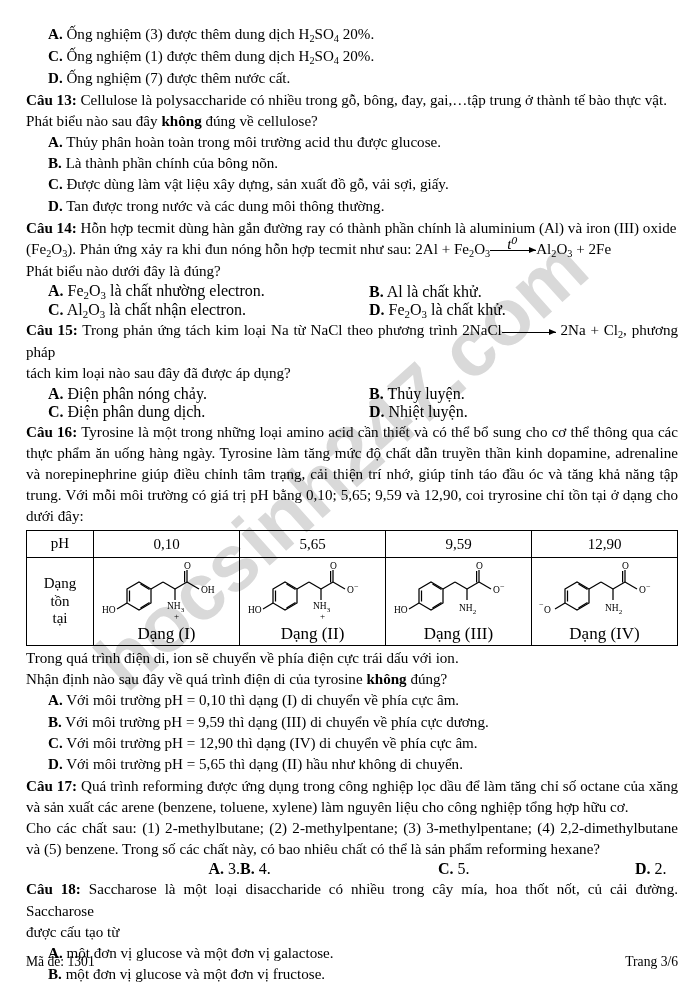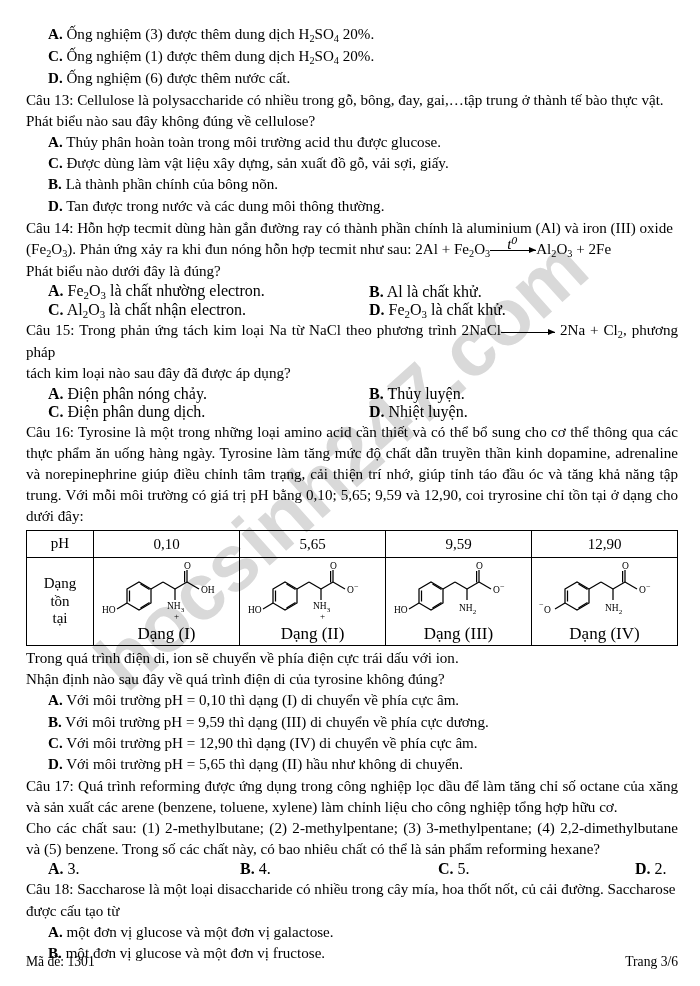--- a/index.html
+++ b/index.html
@@ -16,28 +16,28 @@
     position:absolute;font-family:"Liberation Sans","DejaVu Sans",sans-serif;
     font-weight:bold;color:#d9d9d9;white-space:nowrap;
     transform-origin:left top;
   }
   .wm .w1{font-size:80px;left:78px;top:640px;transform:rotate(-42deg);}
   .content{position:relative;z-index:2;}
   p{margin:0;line-height:1.40;font-size:15.1px;text-align:justify;}
   .q{margin-top:1px;text-indent:0;}
   .ans{margin-left:22px;text-indent:-16px;padding-left:16px;}
   .lbl{font-weight:bold;}
-  b{font-weight:normal;}
+  b{font-weight:bold;}
   sub{font-size:.68em;vertical-align:-0.25em;}
   .row2{display:flex;margin-left:22px;align-items:flex-end;}
   .row2>div{text-indent:-16px;padding-left:16px;}
   .row2>div:nth-child(1){width:305px;}
   .row4{display:flex;margin-left:22px;}
   .row4>div{text-indent:-16px;padding-left:16px;}
-  .row4>div:nth-child(1){width:176px;}
+  .row4>div:nth-child(1){width:176px;text-align:right;}
   .row4>div:nth-child(2){width:182px;}
   .row4>div:nth-child(3){width:181px;}
   .rxn{white-space:nowrap;}
   .arrow{display:inline-block;position:relative;width:46px;height:1em;vertical-align:middle;}
   .arrow .bar{position:absolute;left:0;top:50%;width:46px;height:1px;background:#000;}
   .arrow .head{position:absolute;right:0;top:50%;transform:translateY(-50%);
     width:0;height:0;border-left:7px solid #000;border-top:3.5px solid transparent;border-bottom:3.5px solid transparent;}
   .arrow .cond{position:absolute;left:17px;top:-9px;font-size:15px;font-style:italic;}
   .arrow2{display:inline-block;position:relative;width:54px;height:1em;vertical-align:middle;}
   .arrow2 .bar{position:absolute;left:0;top:50%;width:54px;height:1px;background:#000;}
@@ -66,32 +66,32 @@
   <p class="ans">
     <span class="lbl">A.</span>
     <span>Ống nghiệm (3) được thêm dung dịch H</span><sub>2</sub><span>SO</span><sub>4</sub><span> 20%.</span>
   </p>
   <p class="ans">
     <span class="lbl">C.</span>
     <span>Ống nghiệm (1) được thêm dung dịch H</span><sub>2</sub><span>SO</span><sub>4</sub><span> 20%.</span>
   </p>
   <p class="ans">
     <span class="lbl">D.</span>
-    <span>Ống nghiệm (6) được thêm nước cất.</span>
+    <span>Ống nghiệm (7) được thêm nước cất.</span>
   </p>
 
   <p class="q">
     <b>Câu 13:</b><span> Cellulose là polysaccharide có nhiều trong gỗ, bông, đay, gai,…tập trung ở thành tế bào thực vật.</span>
   </p>
   <p>
     <span>Phát biểu nào sau đây </span><b>không</b><span> đúng về cellulose?</span>
   </p>
   <p class="ans"><span class="lbl">A.</span> <span>Thủy phân hoàn toàn trong môi trường acid thu được glucose.</span></p>
+  <p class="ans"><span class="lbl">B.</span> <span>Là thành phần chính của bông nõn.</span></p>
   <p class="ans"><span class="lbl">C.</span> <span>Được dùng làm vật liệu xây dựng, sản xuất đồ gỗ, vải sợi, giấy.</span></p>
-  <p class="ans"><span class="lbl">B.</span> <span>Là thành phần chính của bông nõn.</span></p>
   <p class="ans"><span class="lbl">D.</span> <span>Tan được trong nước và các dung môi thông thường.</span></p>
 
   <p class="q">
     <b>Câu 14:</b><span> Hỗn hợp tecmit dùng hàn gắn đường ray có thành phần chính là aluminium (Al) và iron (III) oxide</span>
   </p>
   <p>
     <span>(Fe</span><sub>2</sub><span>O</span><sub>3</sub><span>). Phản ứng xảy ra khi đun nóng hỗn hợp tecmit như sau:  </span><span class="rxn"><span>2Al + Fe</span><sub>2</sub><span>O</span><sub>3</sub><span class="arrow"><span class="bar"></span><span class="head"></span><span class="cond">t⁰</span></span><span>Al</span><sub>2</sub><span>O</span><sub>3</sub><span> + 2Fe</span></span>
   </p>
   <p>Phát biểu nào dưới đây là đúng?</p>
   <div class="row2">
@@ -241,21 +241,21 @@
   <p>Trong quá trình điện di, ion sẽ chuyển về phía điện cực trái dấu với ion.</p>
   <p>
     <span>Nhận định nào sau đây về quá trình điện di của tyrosine </span><b>không</b><span> đúng?</span>
   </p>
   <p class="ans"><span class="lbl">A.</span> <span>Với môi trường pH = 0,10 thì dạng (I) di chuyển về phía cực âm.</span></p>
   <p class="ans"><span class="lbl">B.</span> <span>Với môi trường pH = 9,59 thì dạng (III) di chuyển về phía cực dương.</span></p>
   <p class="ans"><span class="lbl">C.</span> <span>Với môi trường pH = 12,90 thì dạng (IV) di chuyển về phía cực âm.</span></p>
   <p class="ans"><span class="lbl">D.</span> <span>Với môi trường pH = 5,65 thì dạng (II) hầu như không di chuyển.</span></p>
 
   <p class="q">
-    <b>Câu 17:</b><span> Quá trình reforming được ứng dụng trong công nghiệp lọc dầu để làm tăng chỉ số octane của xăng và sản xuất các arene (benzene, toluene, xylene) làm chỉnh liệu cho công nghiệp tổng hợp hữu cơ.</span>
+    <b>Câu 17:</b><span> Quá trình reforming được ứng dụng trong công nghiệp lọc dầu để làm tăng chỉ số octane của xăng và sản xuất các arene (benzene, toluene, xylene) làm nguyên liệu cho công nghiệp tổng hợp hữu cơ.</span>
   </p>
   <p>Cho các chất sau: (1) 2-methylbutane; (2) 2-methylpentane; (3) 3-methylpentane; (4) 2,2-dimethylbutane và (5) benzene. Trong số các chất này, có bao nhiêu chất có thể là sản phẩm reforming hexane?</p>
   <div class="row4">
     <div><span class="lbl">A.</span> <span>3.</span></div>
     <div><span class="lbl">B.</span> <span>4.</span></div>
     <div><span class="lbl">C.</span> <span>5.</span></div>
     <div><span class="lbl">D.</span> <span>2.</span></div>
   </div>
 
   <p class="q">

